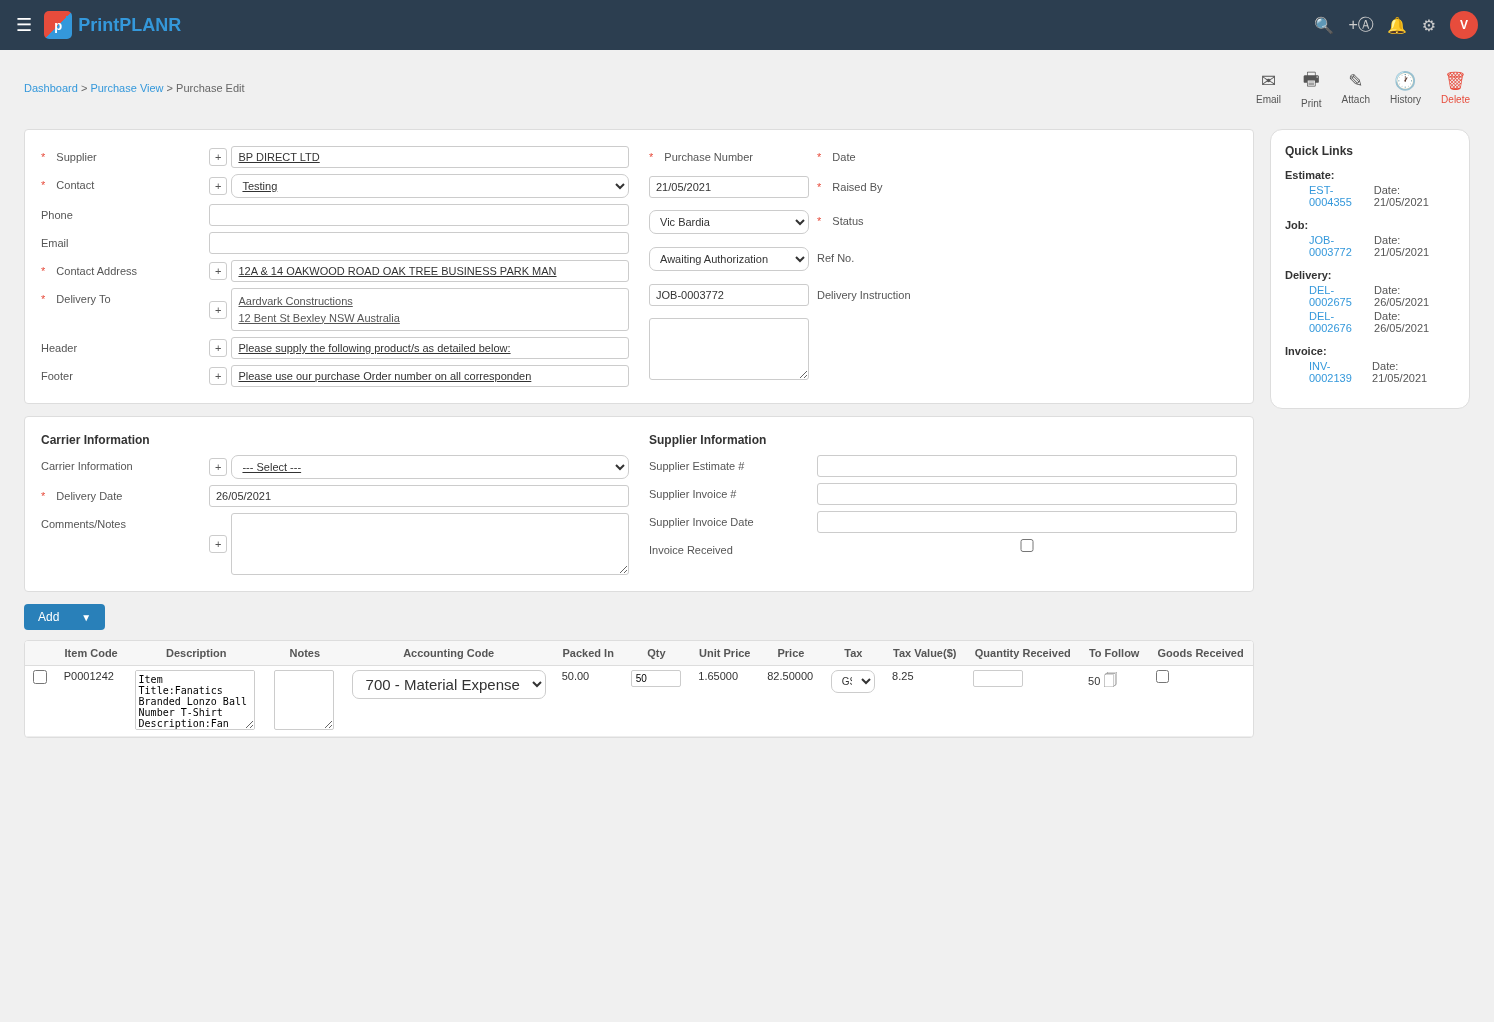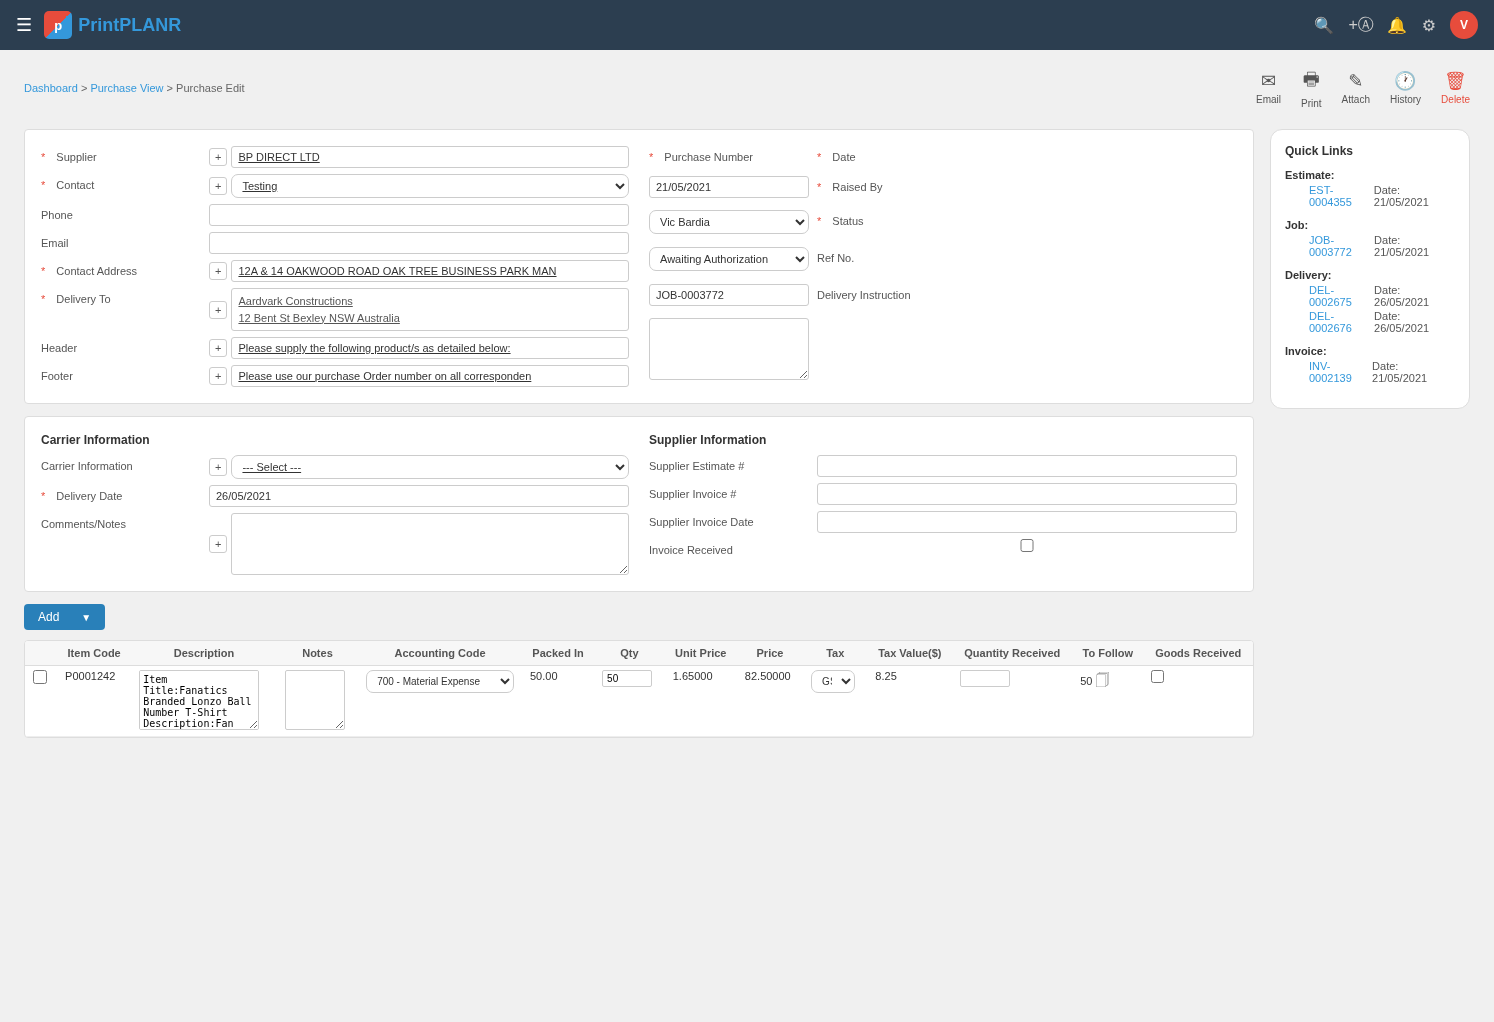--- a/index.html
+++ b/index.html
@@ -181,21 +181,21 @@
     }
     .notes-textarea {
       border: 1px solid #ccc;
       border-radius: 2px;
       font-size: 10px;
       width: 60px;
       height: 60px;
       resize: both;
       padding: 3px;
     }
-    .acct-select { font-size: 10px; }
+    .acct-select { font-size: 15px; text-align: center; }
     .tax-select { font-size: 10px; width: 44px; }
     .small-input {
       border: 1px solid #ccc; border-radius: 2px;
       padding: 2px 4px; font-size: 10px;
       width: 50px;
     }
     .row-checkbox { width: 14px; height: 14px; }
     .copy-icon { font-size: 14px; color: #666; cursor: pointer; }
 
     textarea.form-input { min-height: 60px; resize: vertical; }

